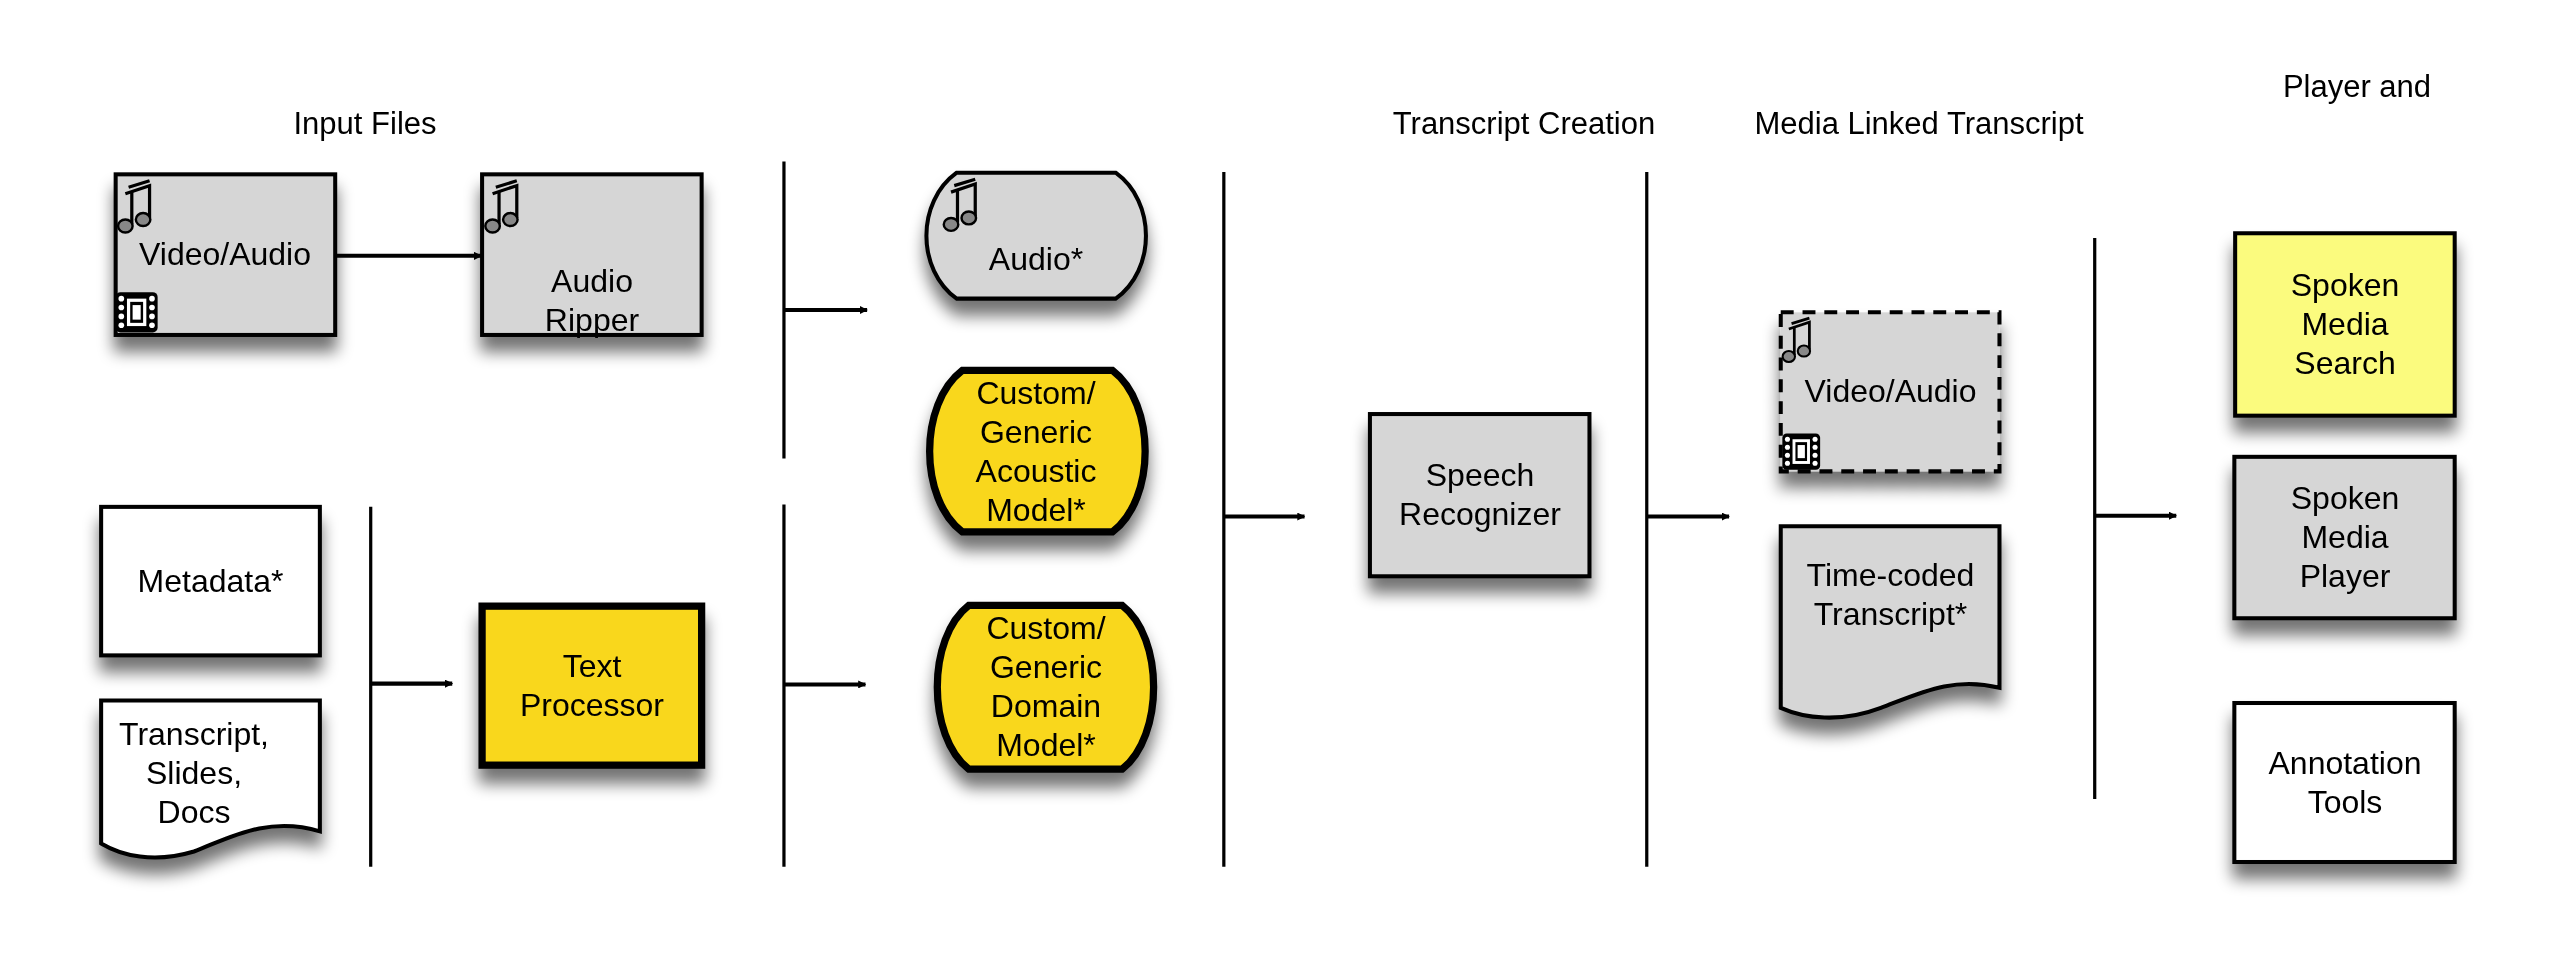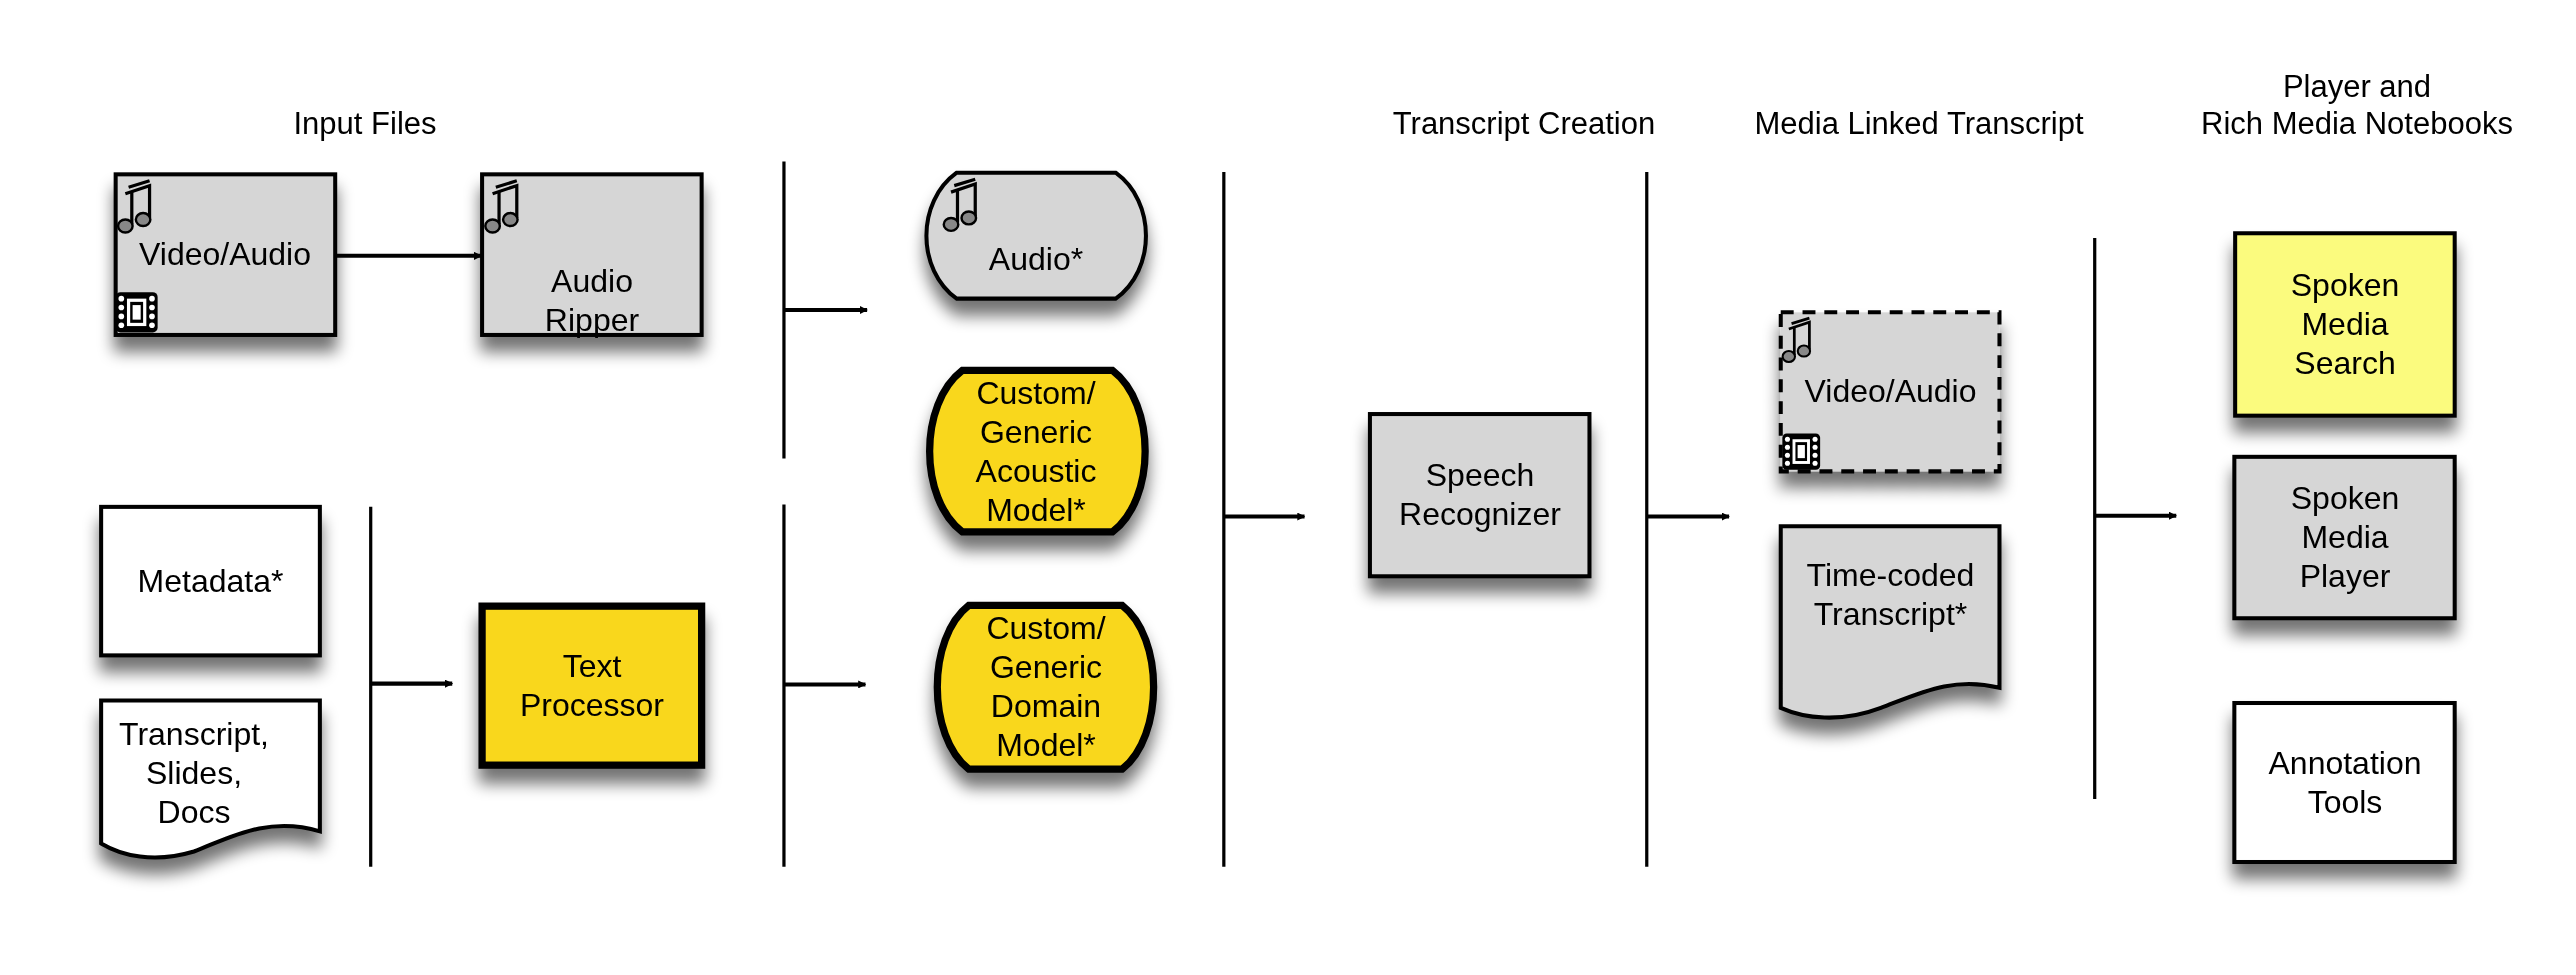--- a/index.html
+++ b/index.html
@@ -101,21 +101,20 @@
   <span>Input Files</span>
 </div>
 <div class="title" style="left:1476px; top:105px;margin-left:48px;">
   <span>Transcript Creation</span>
 </div>
 <div class="title" style="left:1899px; top:105px;margin-left:20px;">
   <span>Media Linked Transcript</span>
 </div>
 <div class="title" style="left:2357px; top:68px;">
   <div>Player and</div>
-  <div>Rich Media Notebooks</div>
 </div>
 
 <div class="label" style="left:115px; top:174px; width:220px; height:161px;">
   <span>Video/Audio</span>
 </div>
 <div class="label" style="left:482px; top:174px; width:220px; height:161px;margin-top:46px;">
   <span>Audio</span>
   <span>Ripper</span>
 </div>
 <div class="label" style="left:101px; top:507px; width:219px; height:149px;text-align:center;">

